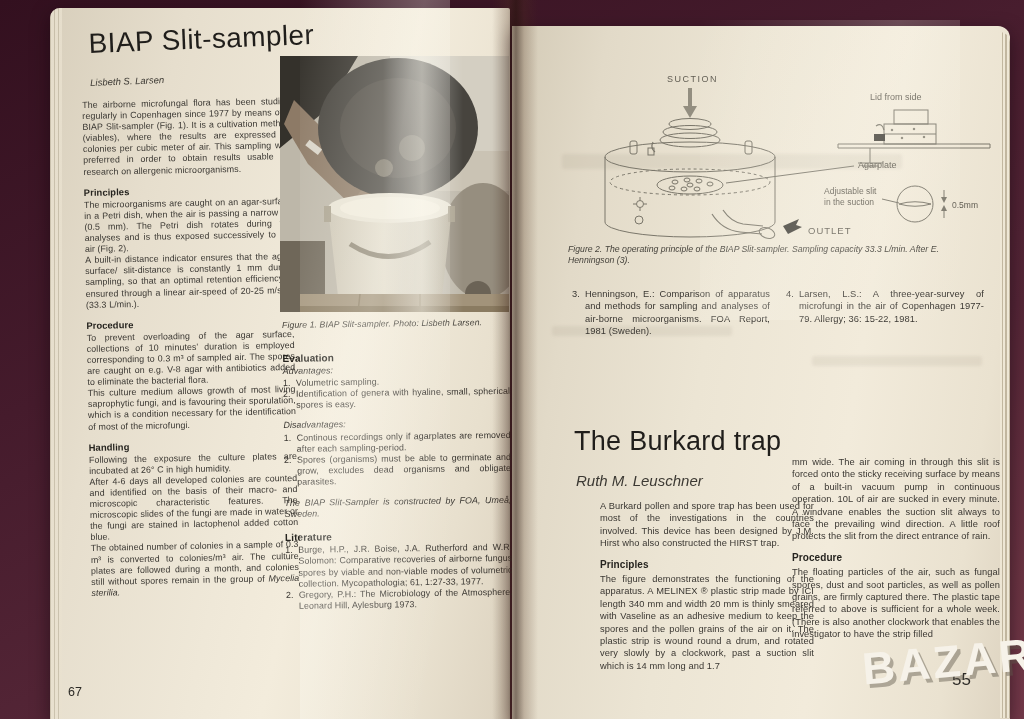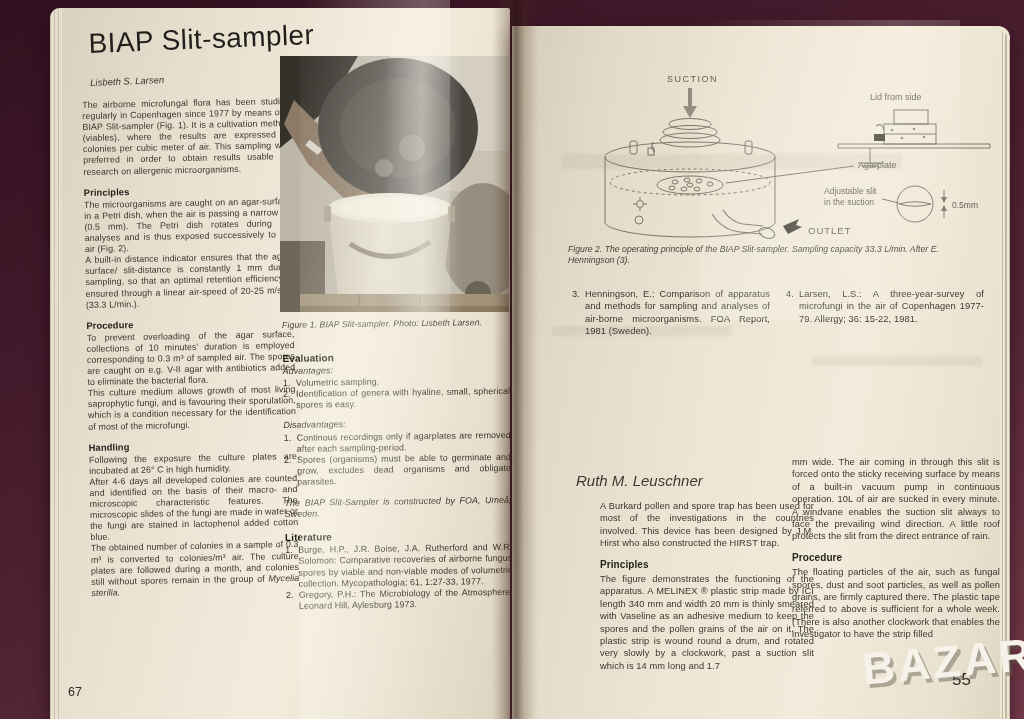--- a/index.html
+++ b/index.html
@@ -312,20 +312,21 @@
       <div class="refcol numitem">
         <span class="num">3.</span>
         <span class="txt">Henningson, E.: Comparison of apparatus and methods for sampling and analyses of air-borne microorganisms. FOA Report, 1981 (Sweden).</span>
       </div>
       <div class="refcol numitem">
         <span class="num">4.</span>
         <span class="txt">Larsen, L.S.: A three-year-survey of microfungi in the air of Copenhagen 1977-79. Allergy; 36: 15-22, 1981.</span>
       </div>
     </div>
 
+    <div class="rp-title">The Burkard trap</div>
     <div class="rp-author">Ruth M. Leuschner</div>
 
     <div class="rp-col1 body-text">
       <p>A Burkard pollen and spore trap has been used for most of the investigations in the countries involved. This device has been designed by J.M. Hirst who also constructed the HIRST trap.</p>
       <div class="sec-head" style="font-size:10px">Principles</div>
       <p>The figure demonstrates the functioning of the apparatus. A MELINEX ® plastic strip made by ICI length 340 mm and width 20 mm is thinly smeared with Vaseline as an adhesive medium to keep the spores and the pollen grains of the air on it. The plastic strip is wound round a drum, and rotated very slowly by a clockwork, past a suction slit which is 14 mm long and 1.7</p>
     </div>
 
     <div class="rp-col2 body-text">
       <p>mm wide. The air coming in through this slit is forced onto the sticky receiving surface by means of a built-in vacuum pump in continuous operation. 10L of air are sucked in every minute. A windvane enables the suction slit always to face the prevailing wind direction. A little roof protects the slit from the direct entrance of rain.</p>

